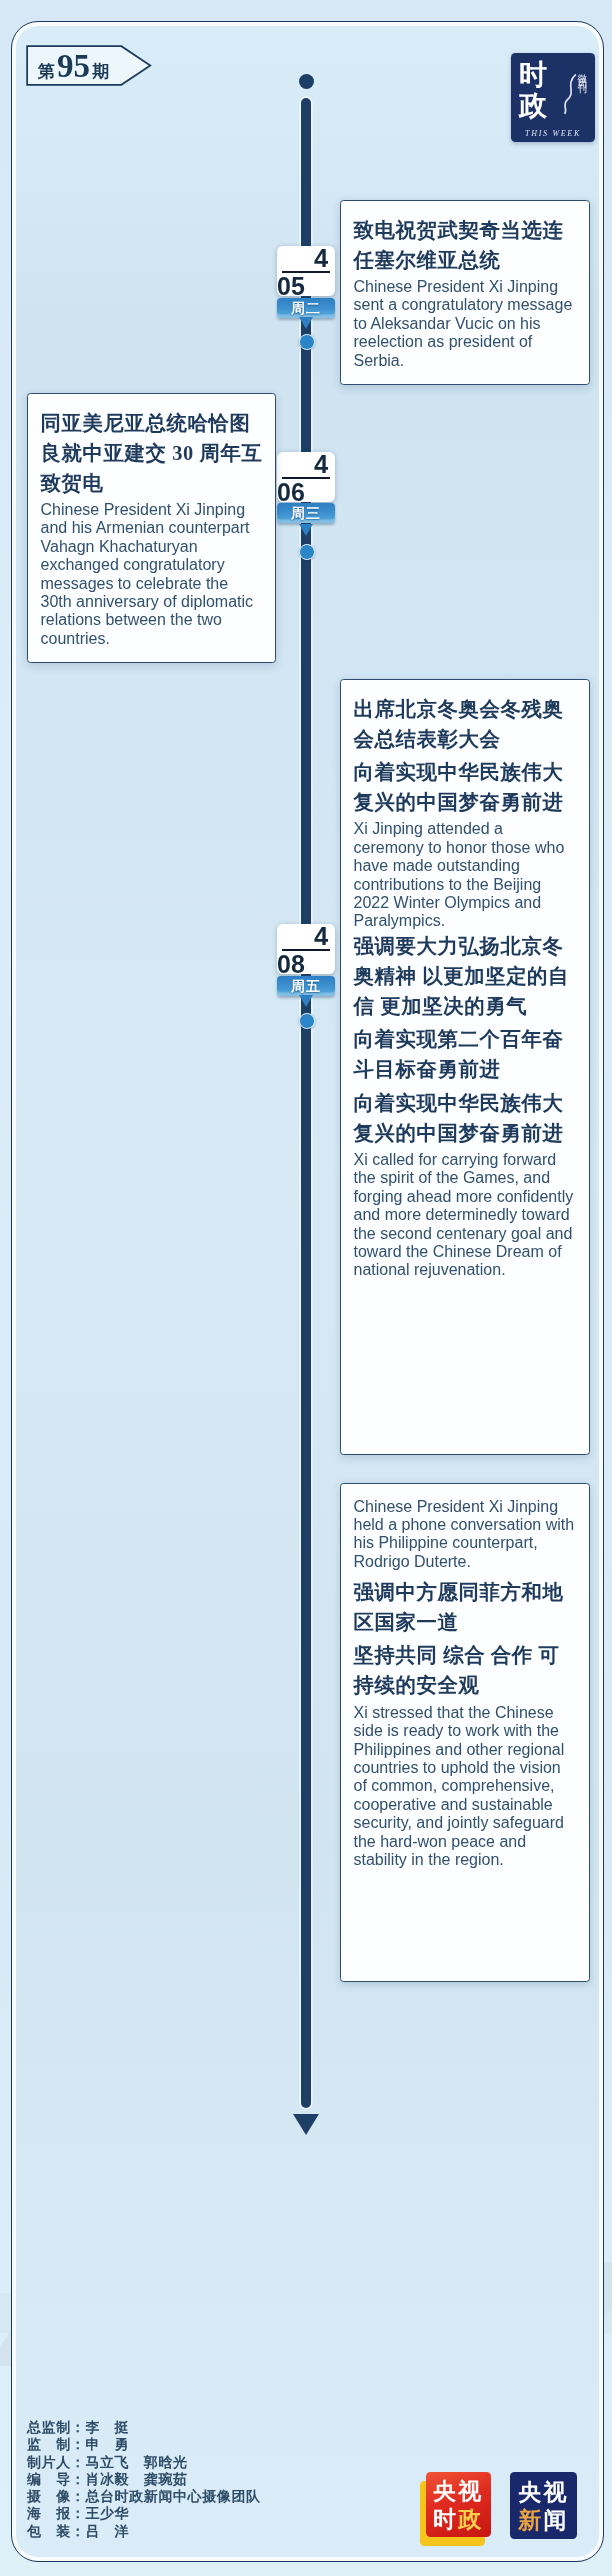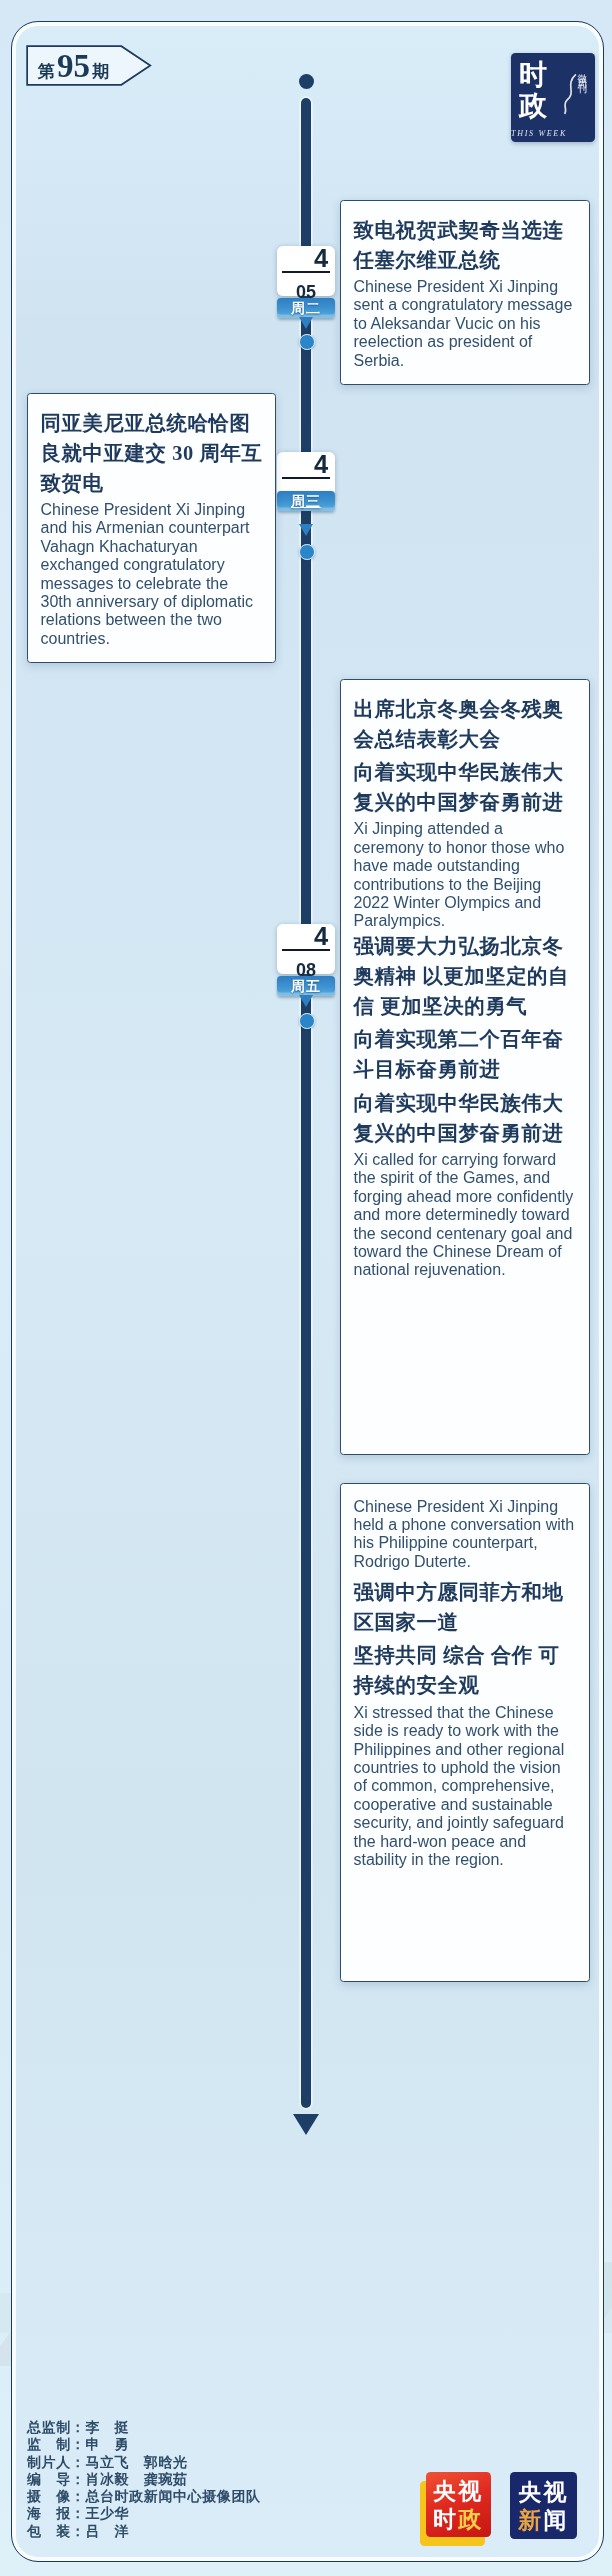--- a/index.html
+++ b/index.html
@@ -76,33 +76,33 @@
   .issue-badge{left:25.5px;top:45px;width:126px;height:41px;}
   .issue-text{left:25.5px;top:45px;width:96px;height:41px;display:flex;align-items:baseline;justify-content:center;
     padding-top:4.5px;box-sizing:border-box;color:#1b3a55;font-family:"Liberation Serif",serif;font-weight:bold;}
   .issue-text .small{font-size:17px;}
   .issue-text .big{font-size:33px;line-height:33px;margin:0 2.3px;}
 
   .brand-logo{left:511px;top:53px;width:84px;height:89px;background:#1c3166;border-radius:4.5px;box-shadow:0 1.7px 4.5px rgba(20,40,80,.25);}
   .brand-main1{left:8px;top:3.4px;font-family:"Liberation Serif",serif;font-weight:bold;font-size:28px;color:#ffffff;}
   .brand-main2{left:8px;top:34px;font-family:"Liberation Serif",serif;font-weight:bold;font-size:28px;color:#ffffff;}
   .brand-sub{right:6.8px;top:12.5px;writing-mode:vertical-rl;font-size:9.6px;letter-spacing:5.1px;color:#f2f5fb;}
-  .brand-caption{left:0;bottom:4.5px;width:100%;text-align:left;font-family:"Liberation Serif",serif;font-style:italic;
+  .brand-caption{left:0;bottom:4.5px;width:100%;text-align:center;font-family:"Liberation Serif",serif;font-style:italic;
     font-size:8px;letter-spacing:1.7px;color:#dfe6f5;}
   .brand-swoosh{left:49px;top:19.3px;width:19.3px;height:43px;}
 
   
   .tl-dot-top{left:299px;top:74px;width:15.3px;height:15.3px;border-radius:50%;background:#1d3f66;}
   .tl-line{left:301px;top:98px;width:10.2px;height:2010px;background:#1d3f66;border-radius:5.1px;box-shadow:0 0 0 1.7px rgba(255,255,255,.55);}
   .tl-arrow{left:293px;top:2114px;width:0;height:0;border-left:13.6px solid transparent;border-right:13.6px solid transparent;border-top:21.6px solid #1d3f66;}
 
   .date-box{left:277px;width:58px;height:50px;background:#ffffff;border-radius:5.7px;box-shadow:0 1.7px 5.1px rgba(30,60,90,.3);}
   .date-month{position:absolute;right:6.8px;top:-2.3px;font-size:25.5px;font-weight:bold;color:#15293f;}
   .date-sep{position:absolute;left:5.1px;right:5.1px;top:25px;height:2.3px;background:#101a2c;}
-  .date-day{position:absolute;left:0;right:0;top:36px;text-align:center;font-size:18px;font-weight:bold;color:#15293f;}
+  .date-day{position:absolute;left:0;right:0;top:26px;font-size:25px;font-weight:bold;color:#15293f;}
   .week-badge{left:277px;width:58px;height:20.4px;border-radius:4px;
     background:linear-gradient(180deg,#2e7ec3 0%,#3f93d0 55%,#5aaede 100%);
     color:#fff;font-weight:bold;font-size:14px;line-height:20.4px;text-align:center;letter-spacing:1.1px;
     text-shadow:0 1.1px 1.7px rgba(10,50,90,.5);box-shadow:0 1.1px 2.8px rgba(30,60,90,.35), inset 0 -3.4px 0 rgba(255,255,255,.25);}
   .week-pointer{left:299px;width:0;height:0;border-left:7.4px solid transparent;border-right:7.4px solid transparent;border-top:12.5px solid #2e7ec3;}
   .tl-node{left:299px;width:13.6px;height:13.6px;border-radius:50%;background:#2a86c9;border:1.7px solid #eaf4fb;box-shadow:0 0.6px 2.3px rgba(20,60,100,.4);}
 
   
   .card{position:absolute;background:rgba(255,255,255,.94);border:1.1px solid #2e4d6e;border-radius:3.4px;
     box-shadow:0 2.8px 9px rgba(40,70,110,.18);padding:13.6px 12.5px;box-sizing:border-box;}
@@ -209,21 +209,21 @@
 </div>
 <div class="abs week-badge" style="top:298px;">周二</div>
 <div class="abs week-pointer" style="top:317px;"></div>
 <div class="abs tl-node" style="top:334px;"></div>
 
 <div class="abs date-box" style="top:452px;">
   <span class="date-month">4</span>
   <span class="date-sep"></span>
   <span class="date-day">06</span>
 </div>
-<div class="abs week-badge" style="top:491px;text-decoration:underline;">周三</div>
+<div class="abs week-badge" style="top:503px;">周三</div>
 <div class="abs week-pointer" style="top:524px;"></div>
 <div class="abs tl-node" style="top:544px;"></div>
 
 <div class="abs date-box" style="top:924px;">
   <span class="date-month">4</span>
   <span class="date-sep"></span>
   <span class="date-day">08</span>
 </div>
 <div class="abs week-badge" style="top:976px;">周五</div>
 <div class="abs week-pointer" style="top:995px;"></div>

